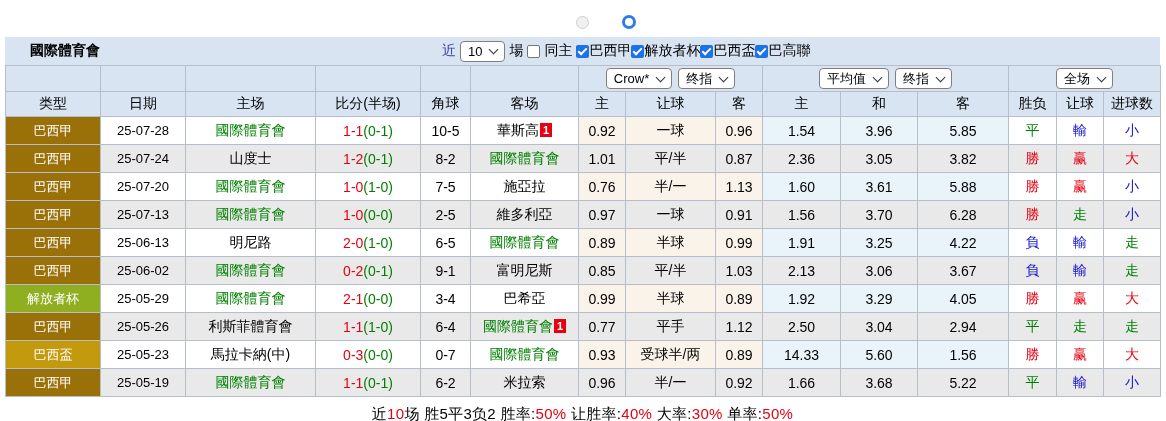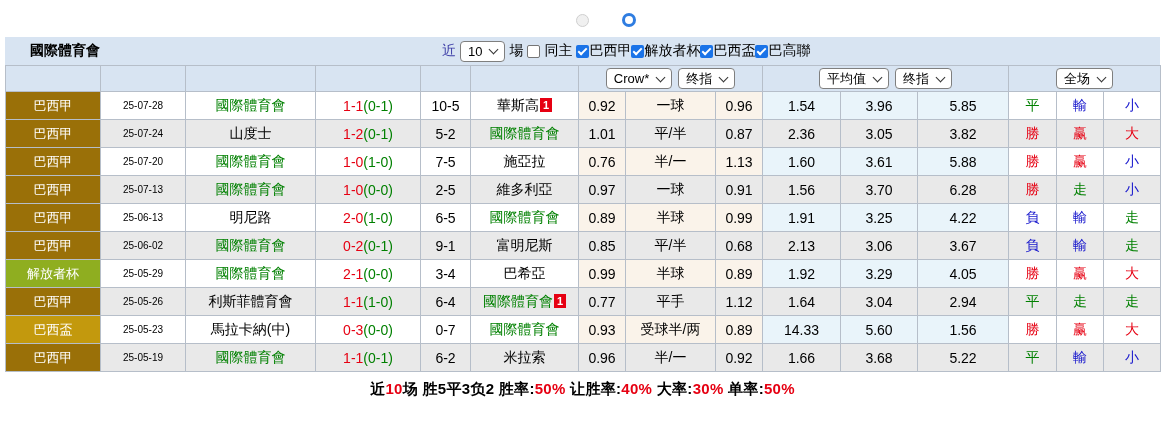--- a/index.html
+++ b/index.html
@@ -6,21 +6,21 @@
   body{
     width:1166px;height:421px;overflow:hidden;background:#fff;
     font-family:"Liberation Sans","DejaVu Sans",sans-serif;color:#000;
   }
   .wrap{margin:0 5px;width:1155px;}
   .topstrip{height:7px;background:#fff;}
   .purple{
     height:30px;display:flex;align-items:center;justify-content:center;gap:12px;color:#fff;
   }
   .title{font-size:16px;font-weight:bold;letter-spacing:1px;}
-  .radio-item{display:inline-flex;align-items:flex-start;gap:5px;font-size:14px;}
+  .radio-item{display:inline-flex;align-items:flex-end;gap:5px;font-size:14px;}
   .radio{width:12px;height:12px;border-radius:50%;display:inline-block;box-sizing:border-box;}
   .radio.sel{background:#fff;border:3.5px solid #2f7de1;width:14px;height:14px;}
   .radio.unsel{background:#f0f0f0;border:1px solid #cfcfcf;width:13px;height:13px;}
   .toolbar{
     height:28px;background:#d8e4f2;position:relative;font-size:14px;
   }
   .team-name{position:absolute;left:25px;top:5px;font-weight:bold;}
   .controls{position:absolute;left:437px;top:2px;display:flex;align-items:center;gap:4px;height:24px;}
   .near{color:#3b3ba6;}
   .select{
@@ -39,30 +39,30 @@
   .lg{display:inline-flex;align-items:center;}
   table{border-collapse:collapse;table-layout:fixed;width:1155px;background:#fca5a5;}
   td,th{border:1px solid #b6bec9;text-align:center;padding:0;overflow:hidden;white-space:nowrap;}
   .sel-row td{height:25px;background:#d8e4f2;}
   .sel-group{vertical-align:middle;}
   .sel-group .select{margin:0 3px;}
   .head-row th{height:24px;background:#d8e4f2;font-weight:normal;font-size:14px;}
   tbody td{height:27px;font-size:14px;background:#fff;}
   tbody tr.even td{background:#e9e9e9;}
   td.c-type{color:#fff;font-size:13px;}
-  td.c-date{font-size:10px;}
+  td.c-date{font-size:13px;}
   td.c-cream{background:#faf3ea;margin-left:28px;}
   td.c-blue{background:#e9f4fa;}
   .ft{color:#e60012;}
   .ht{color:#008000;}
   .badge{
     display:inline-block;background:#e60012;color:#fff;font-size:11px;font-weight:bold;
     line-height:14px;padding:0 3px;margin-left:1px;vertical-align:1px;
   }
-  .summary{height:25px;background:#fff;text-align:center;font-size:15px;padding-top:8px;box-sizing:border-box;font-weight:bold;}
+  .summary{height:25px;background:#fff;text-align:center;font-size:15px;padding-top:8px;box-sizing:border-box;}
   .summary span{letter-spacing:0.3px;}
 </style>
 </head>
 <body>
 
 <div class="wrap">
   <div class="topstrip"></div>
 
   <div class="purple">
     <span class="title">近期戰績</span>
@@ -151,20 +151,37 @@
             <i class="chev"></i>
           </span>
         </td>
         <td colspan="3" class="sel-group">
           <span class="select">
             <span>全场</span>
             <i class="chev"></i>
           </span>
         </td>
       </tr>
+      <tr class="head-row">
+        <th>类型</th>
+        <th>日期</th>
+        <th>主场</th>
+        <th>比分(半场)</th>
+        <th>角球</th>
+        <th>客场</th>
+        <th>主</th>
+        <th>让球</th>
+        <th>客</th>
+        <th>主</th>
+        <th>和</th>
+        <th>客</th>
+        <th>胜负</th>
+        <th>让球</th>
+        <th>进球数</th>
+      </tr>
     </thead>
     <tbody id="rows">
         <tr>
           <td class="c-type" style="background: rgb(154, 112, 8);">巴西甲</td>
           <td class="c-date">25-07-28</td>
           <td class="c-team"><span style="color:#008000">國際體育會</span></td>
           <td class="c-score"><span class="ft">1-1</span><span class="ht">(0-1)</span></td>
           <td class="c-corner">10-5</td>
           <td class="c-team"><span style="color:#000">華斯高</span><span class="badge">1</span></td>
           <td class="c-cream">0.92</td>
@@ -175,21 +192,21 @@
           <td class="c-blue">5.85</td>
           <td class="c-res" style="color: rgb(0, 128, 0);">平</td>
           <td class="c-res" style="color: rgb(20, 20, 204);">輸</td>
           <td class="c-res" style="color: rgb(20, 20, 204);">小</td>
         </tr>
         <tr class="even">
           <td class="c-type" style="background: rgb(154, 112, 8);">巴西甲</td>
           <td class="c-date">25-07-24</td>
           <td class="c-team"><span style="color:#000">山度士</span></td>
           <td class="c-score"><span class="ft">1-2</span><span class="ht">(0-1)</span></td>
-          <td class="c-corner">5-2</td>
+          <td class="c-corner">8-2</td>
           <td class="c-team"><span style="color:#008000">國際體育會</span></td>
           <td class="c-cream">1.01</td>
           <td class="c-cream">平/半</td>
           <td class="c-cream">0.87</td>
           <td class="c-blue">2.36</td>
           <td class="c-blue">3.05</td>
           <td class="c-blue">3.82</td>
           <td class="c-res" style="color: rgb(230, 0, 18);">勝</td>
           <td class="c-res" style="color: rgb(230, 0, 18);">赢</td>
           <td class="c-res" style="color: rgb(230, 0, 18);">大</td>
@@ -247,21 +264,21 @@
         </tr>
         <tr class="even">
           <td class="c-type" style="background: rgb(154, 112, 8);">巴西甲</td>
           <td class="c-date">25-06-02</td>
           <td class="c-team"><span style="color:#008000">國際體育會</span></td>
           <td class="c-score"><span class="ft">0-2</span><span class="ht">(0-1)</span></td>
           <td class="c-corner">9-1</td>
           <td class="c-team"><span style="color:#000">富明尼斯</span></td>
           <td class="c-cream">0.85</td>
           <td class="c-cream">平/半</td>
-          <td class="c-cream">0.68</td>
+          <td class="c-cream">1.03</td>
           <td class="c-blue">2.13</td>
           <td class="c-blue">3.06</td>
           <td class="c-blue">3.67</td>
           <td class="c-res" style="color: rgb(20, 20, 204);">負</td>
           <td class="c-res" style="color: rgb(20, 20, 204);">輸</td>
           <td class="c-res" style="color: rgb(0, 128, 0);">走</td>
         </tr>
         <tr>
           <td class="c-type" style="background: rgb(143, 174, 32);">解放者杯</td>
           <td class="c-date">25-05-29</td>
@@ -282,21 +299,21 @@
         <tr class="even">
           <td class="c-type" style="background: rgb(154, 112, 8);">巴西甲</td>
           <td class="c-date">25-05-26</td>
           <td class="c-team"><span style="color:#000">利斯菲體育會</span></td>
           <td class="c-score"><span class="ft">1-1</span><span class="ht">(1-0)</span></td>
           <td class="c-corner">6-4</td>
           <td class="c-team"><span style="color:#008000">國際體育會</span><span class="badge">1</span></td>
           <td class="c-cream">0.77</td>
           <td class="c-cream">平手</td>
           <td class="c-cream">1.12</td>
-          <td class="c-blue">1.64</td>
+          <td class="c-blue">2.50</td>
           <td class="c-blue">3.04</td>
           <td class="c-blue">2.94</td>
           <td class="c-res" style="color: rgb(0, 128, 0);">平</td>
           <td class="c-res" style="color: rgb(0, 128, 0);">走</td>
           <td class="c-res" style="color: rgb(0, 128, 0);">走</td>
         </tr>
         <tr>
           <td class="c-type" style="background: rgb(195, 153, 13);">巴西盃</td>
           <td class="c-date">25-05-23</td>
           <td class="c-team"><span style="color:#000">馬拉卡納(中)</span></td>

